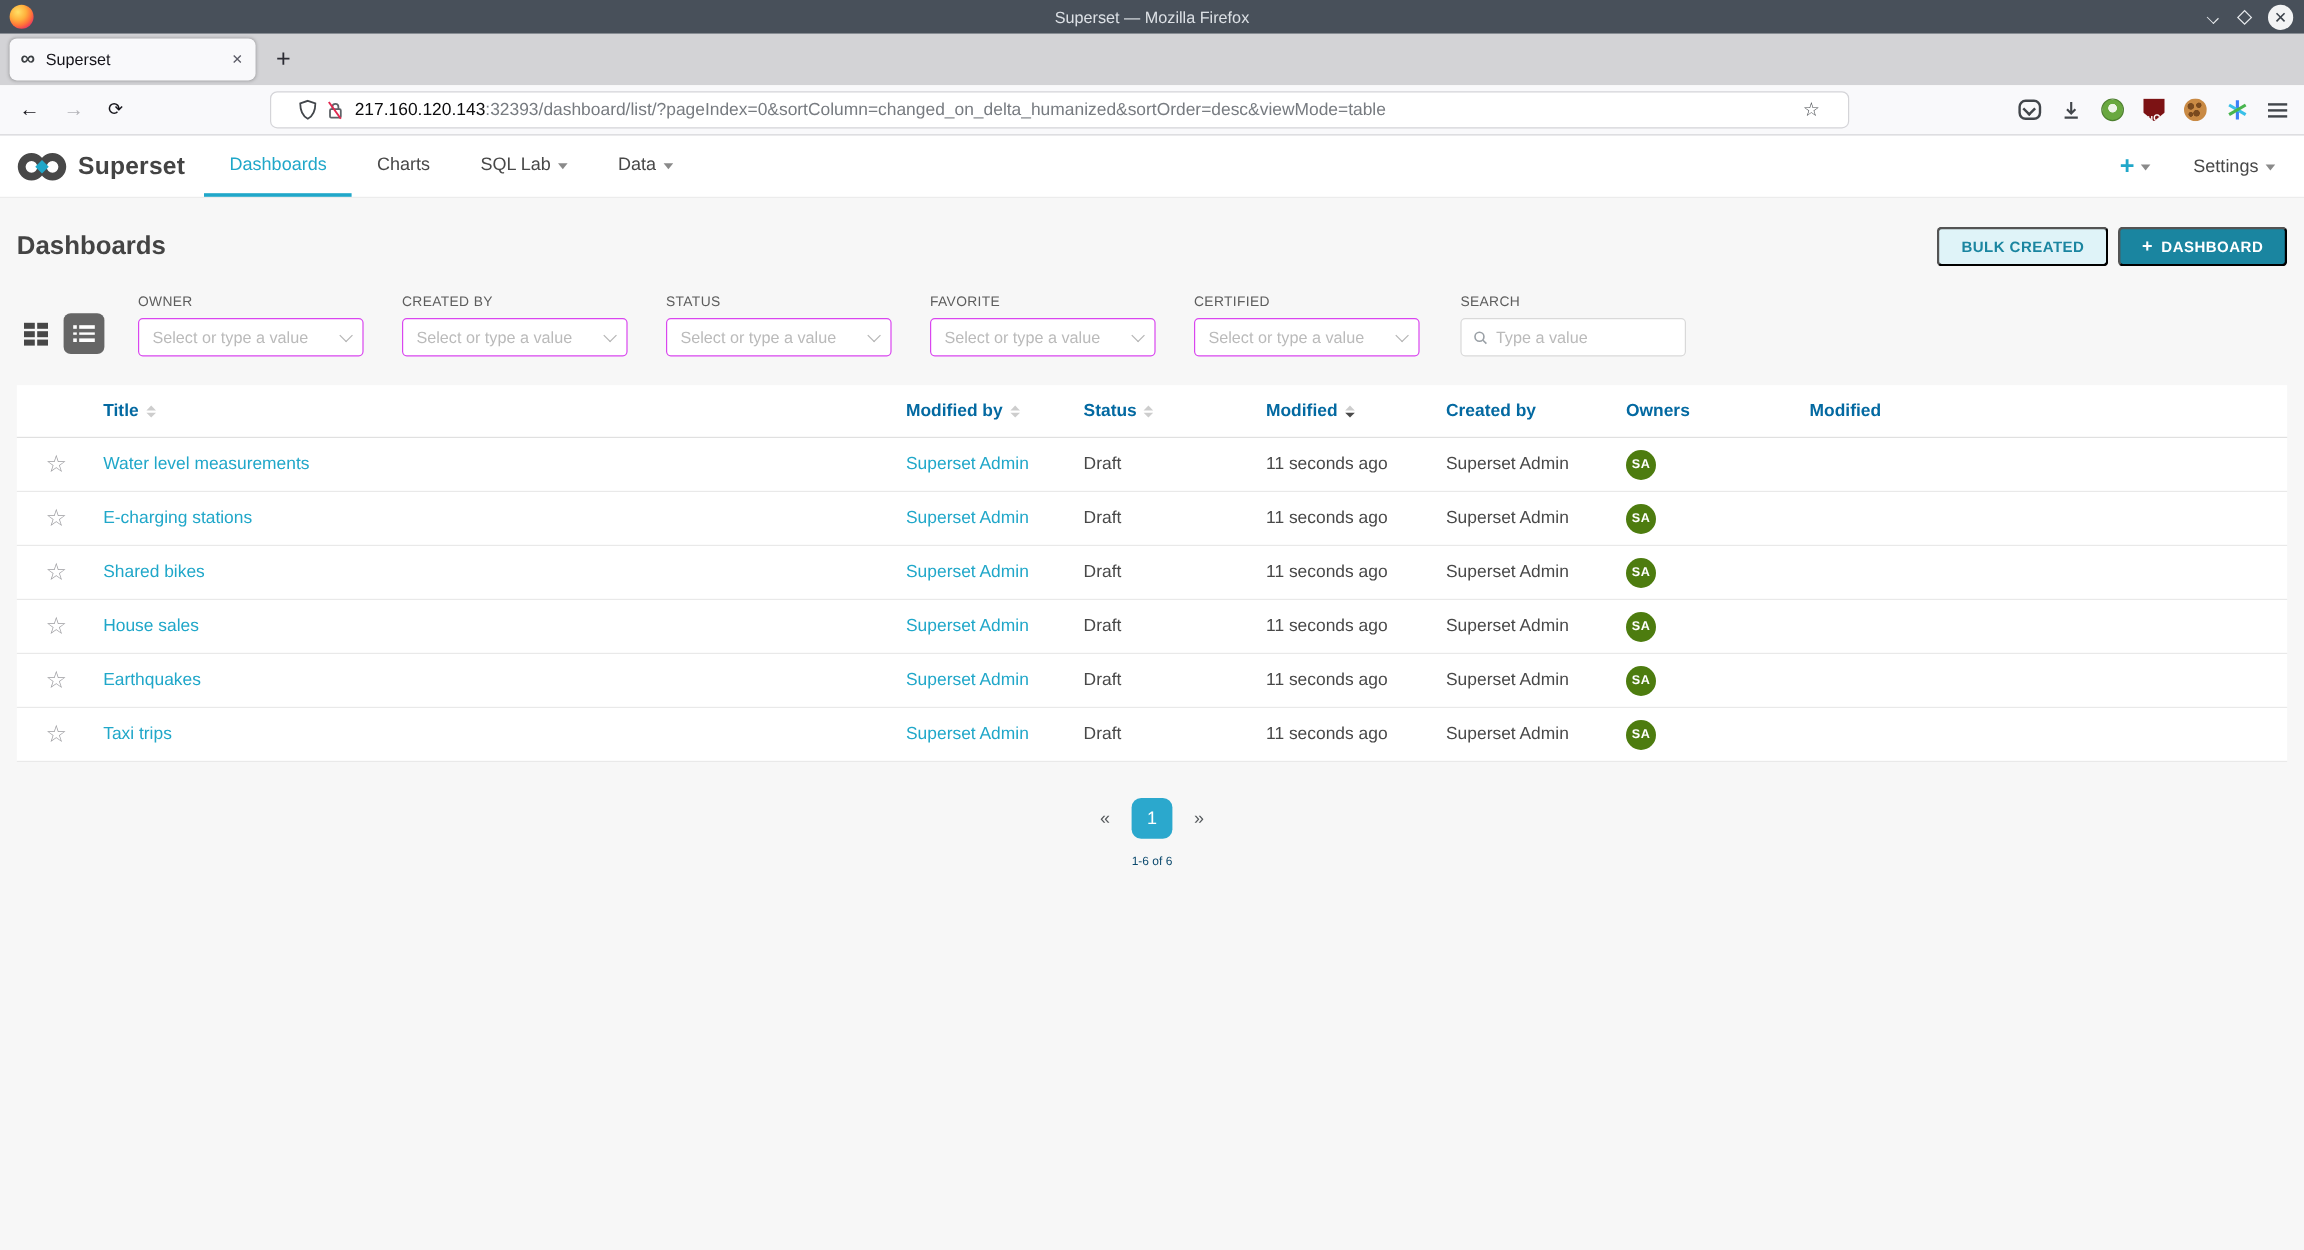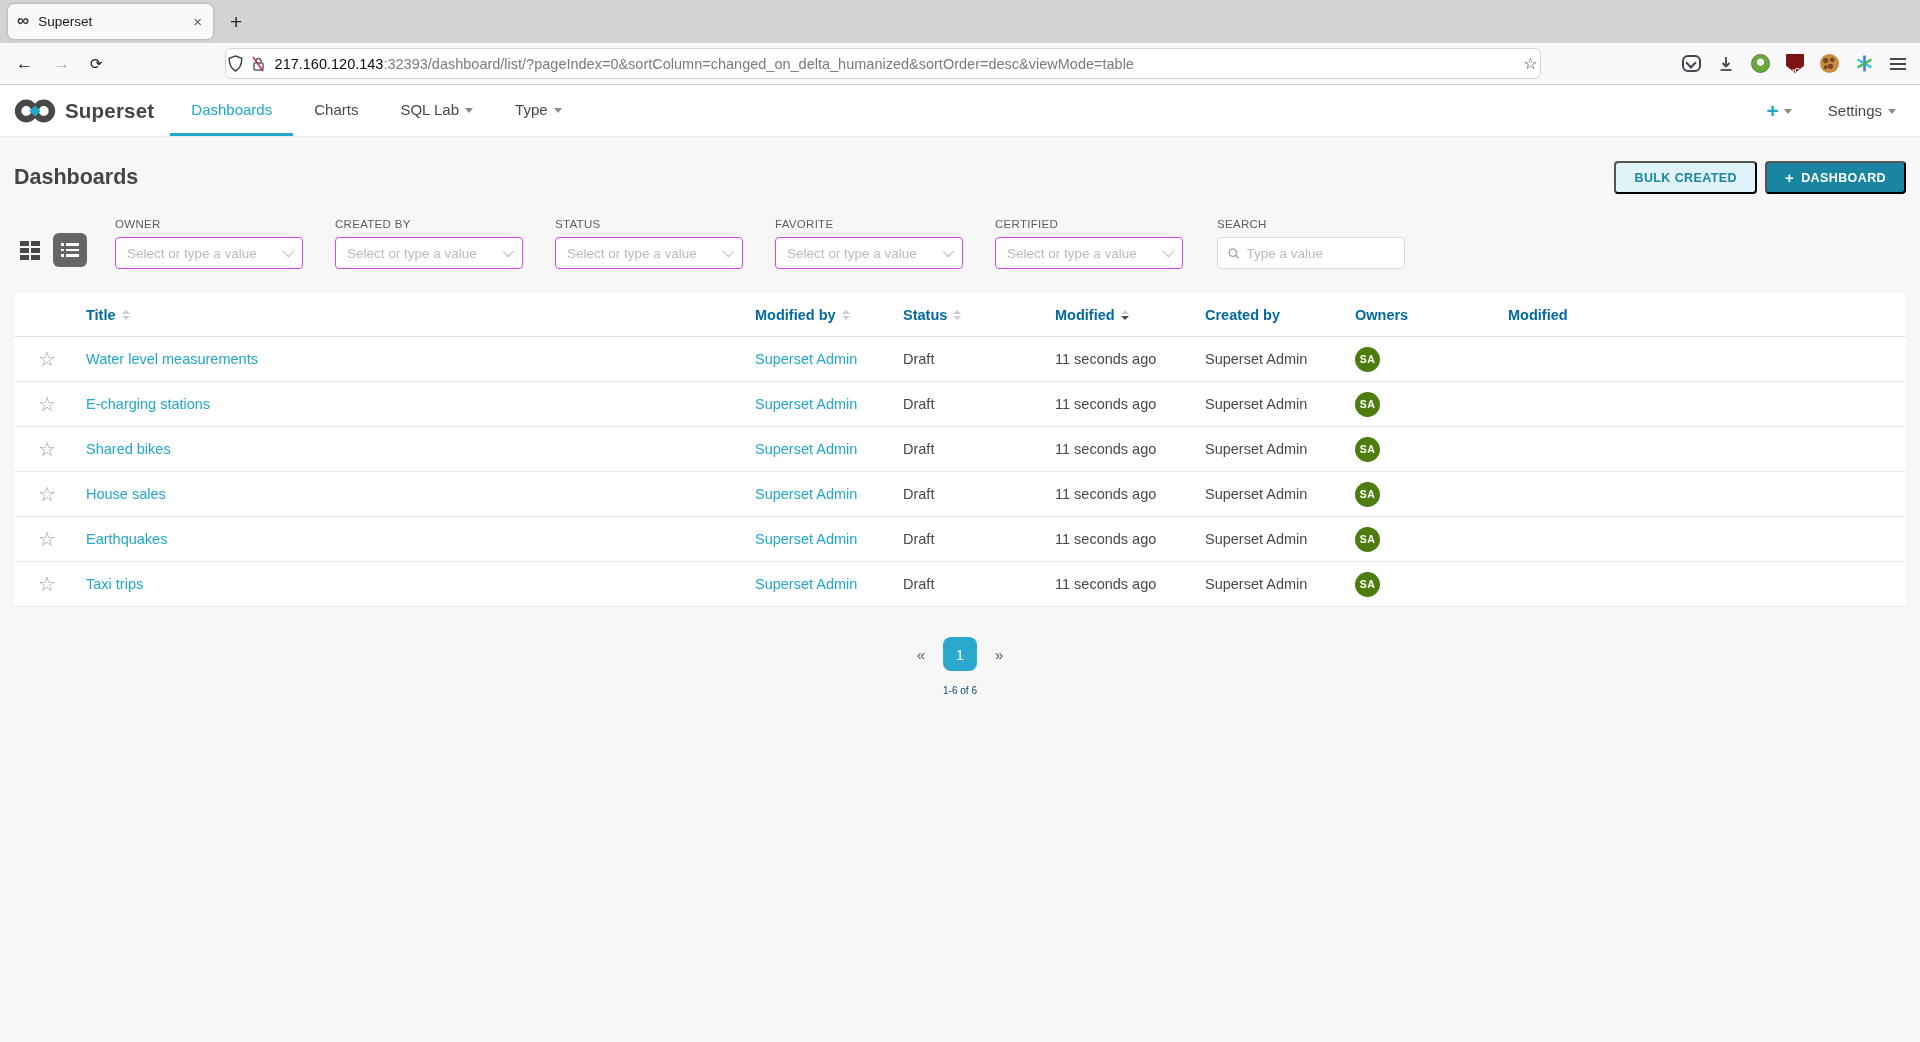--- a/index.html
+++ b/index.html
@@ -29,21 +29,21 @@
   .tab-close { color:#5b5b66; font-size:15px; padding:0 2px; }
   .newtab-btn { margin-left:17px; font-size:21px; color:#2b2b33; font-weight:300; line-height:1; }
 
   
   .toolbar { height:42px; background:#f9f9fb; border-bottom:1px solid #ccccd0; display:flex; align-items:center; flex:none; }
   .nav-ico { font-size:17px; color:#15141a; line-height:1; }
   .nav-back { margin-left:16px; }
   .nav-fwd  { margin-left:20px; color:#b4b4b8; }
   .nav-reload { margin-left:20px; font-size:15px; }
   .urlbar { margin-left:122px; width:1316px; height:31px; background:#ffffff; border:1px solid #d4d4d8;
-    border-radius:6px; display:flex; align-items:center; padding:0 2px; }
+    border-radius:6px; display:flex; align-items:center; padding:0 23px; }
   .urlbar svg { flex:none; }
   .url-text { flex:1; margin-left:9px; font-size:14.5px; white-space:nowrap; overflow:hidden; }
   .url-host { color:#0c0c0d; }
   .url-rest { color:#777b80; }
   .url-star { font-size:16px; color:#44484d; margin-left:8px; }
   .ext-icons { margin-left:auto; display:flex; align-items:center; gap:16px; padding-right:14px; }
   .icon-pocket { width:19px; height:17px; border:2px solid #42464b; border-radius:6px; position:relative; }
   .icon-pocket::before { content:""; position:absolute; left:3px; top:2px; width:6px; height:6px;
     border-right:2px solid #42464b; border-bottom:2px solid #42464b; transform:rotate(45deg); }
   .icon-badger { width:19px; height:19px; border-radius:50%;
@@ -131,20 +131,29 @@
   .page-arrow { font-size:15px; color:#55595c; }
   .page-current { width:34px; height:34px; background:#2ba8cd; border-radius:8px; color:#fff; font-size:15px;
     display:flex; align-items:center; justify-content:center; }
   .page-summary { margin-top:14px; text-align:center; font-size:10px; color:#0c4a6e; }
 </style>
 </head>
 <body>
 
 <div class="screen">
 
+  <div class="titlebar">
+    <div class="ff-logo"></div>
+    <div class="win-title">Superset — Mozilla Firefox</div>
+    <div class="win-controls">
+      <span class="wc-chevron"></span>
+      <span class="wc-diamond"></span>
+      <span class="wc-close">✕</span>
+    </div>
+  </div>
 
   <div class="tabstrip">
     <div class="tab">
       <span class="tab-favicon">∞</span>
       <span class="tab-label">Superset</span>
       <span class="tab-close">×</span>
     </div>
     <span class="newtab-btn">+</span>
   </div>
 
@@ -198,21 +207,21 @@
           <span>Dashboards</span>
         </span>
       <span class="nav-item">
           <span>Charts</span>
         </span>
       <span class="nav-item">
           <span>SQL Lab</span>
           <span class="caret-down"></span>
         </span>
       <span class="nav-item">
-          <span>Type</span>
+          <span>Data</span>
           <span class="caret-down"></span>
         </span>
     </nav>
     <div class="header-right">
       <span class="plus-menu">
         <span class="plus-glyph">+</span>
         <span class="caret-down"></span>
       </span>
       <span class="settings-menu">
         <span>Settings</span>

